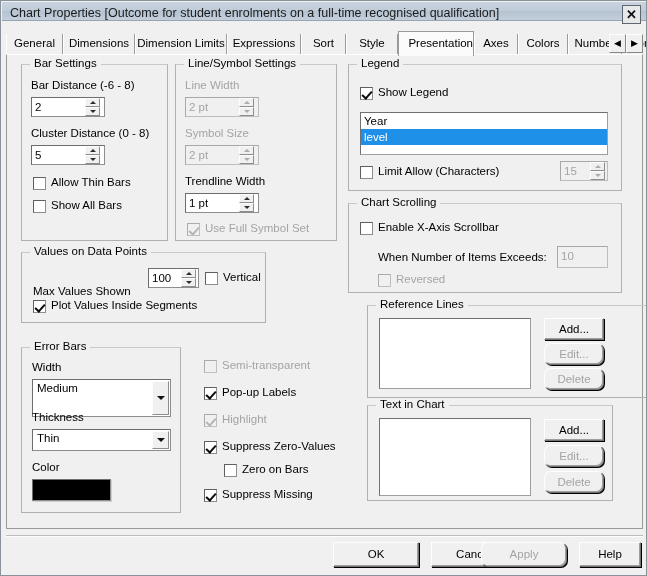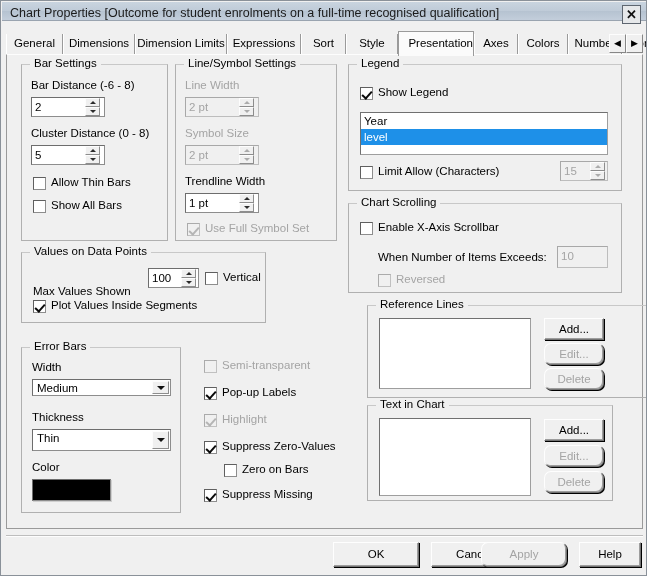--- a/index.html
+++ b/index.html
@@ -446,21 +446,21 @@
       <div class="cb checked" style="left:11px; top:47px;">
         <span class="box"></span>
         <span class="txt">Plot Values Inside Segments</span>
       </div>
     </div>
 
     <div class="group" style="left:14px; top:292px; width:160px; height:166px;">
       <div class="glabel">Error Bars</div>
 
       <div class="lbl" style="left:10px; top:13px;">Width</div>
-      <div class="combo" style="left:10px; top:31px; width:139px; height:17px;">
+      <div class="combo" style="left:10px; top:31px; width:139px; height:38px;">
         <span class="val">Medium</span>
         <span class="arrow"></span>
       </div>
 
       <div class="lbl" style="left:10px; top:63px;">Thickness</div>
       <div class="combo" style="left:10px; top:81px; width:139px; height:22px;">
         <span class="val">Thin</span>
         <span class="arrow"></span>
       </div>
 

